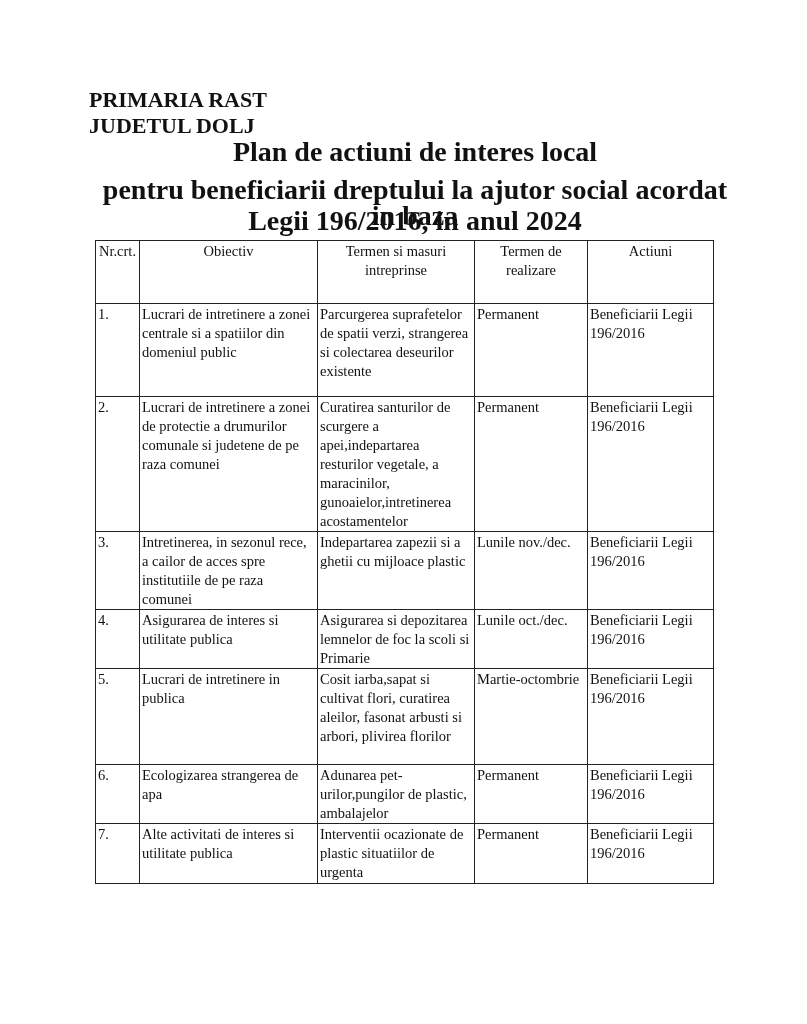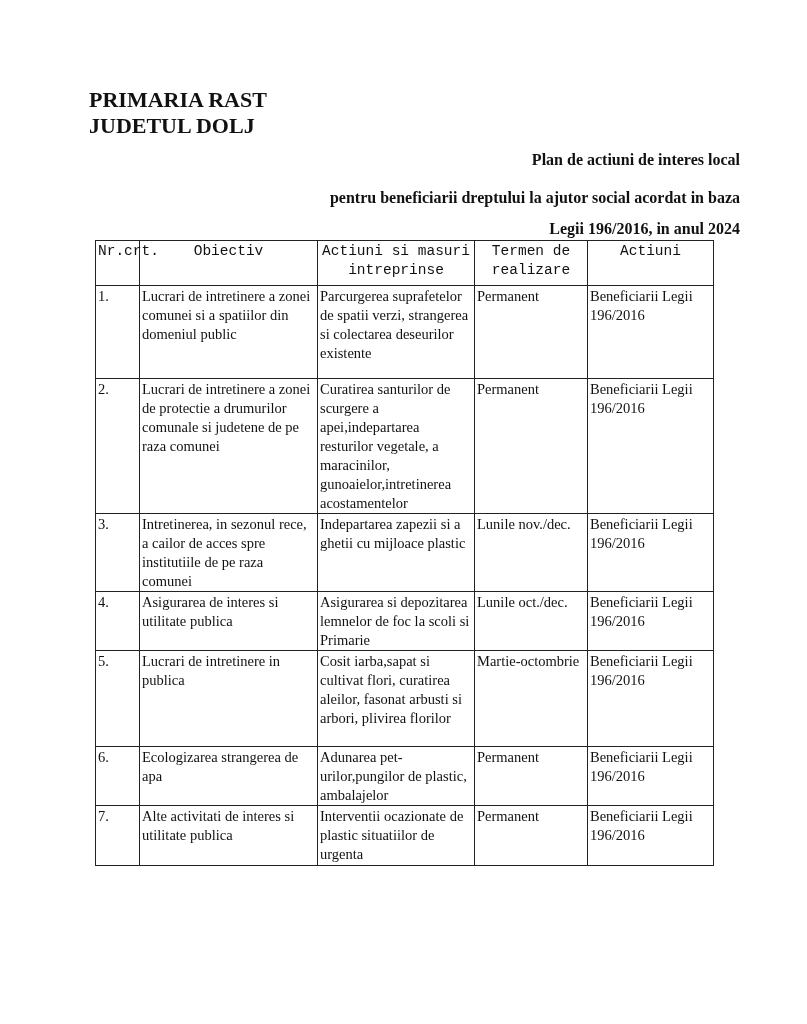--- a/index.html
+++ b/index.html
@@ -1,28 +1,28 @@
 <!DOCTYPE html>
 <html><head>
 <meta charset="utf-8">
 <style>
   html, body { margin:0; padding:0; background:#ffffff; }
   body { width:807px; height:1024px; position:relative; overflow:hidden; color:#111; }
   .hdr { position:absolute; left:80px; font-family:"Liberation Serif", serif; font-weight:bold; font-size:22px; line-height:26px; margin:9px; }
   #h1 { top:78px; }
   #h2 { top:104px; }
-  .title { position:absolute; left:90px; width:634px; text-align:right; font-family:"Liberation Serif", serif; font-weight:bold; font-size:16px; line-height:26px; margin:16px; }
+  .title { position:absolute; left:90px; width:634px; text-align:center; font-family:"Liberation Serif", serif; font-weight:bold; font-size:28px; line-height:26px; margin:8px; }
   #t1 { top:131px; }
   #t2 { top:169px;font-family:Liberation Serif, serif; }
   #t3 { top:200px; }
   table { position:absolute; left:95px; top:240px; width:618px; border-collapse:collapse; font-family:"Liberation Serif", serif; font-size:14.5px; line-height:19px; table-layout:fixed; }
   td, th { border:1.5px solid #222; vertical-align:top; padding:1px 2px 0 2px; text-align:left; font-weight:normal; }
   th { text-align:center; }
   col.c1 { width:44px; } col.c2 { width:178px; } col.c3 { width:157px; } col.c4 { width:113px; } col.c5 { width:126px; }
-  tr.h { height:45px;font-family:Liberation Mono, monospace; }
+  tr.h { height:63px; }
   tr.r1 { height:93px; } tr.r2 { height:134px; } tr.r3 { height:78px; } tr.r4 { height:57px; }
   tr.r5 { height:96px; } tr.r6 { height:59px; } tr.r7 { height:60px; }
 </style>
 </head>
 <body>
 
 <p id="h1" class="hdr">PRIMARIA RAST</p>
 <p id="h2" class="hdr">JUDETUL DOLJ</p>
 <p id="t1" class="title">Plan de actiuni de interes local</p>
 <p id="t2" class="title">pentru beneficiarii dreptului la ajutor social acordat in baza</p>
@@ -33,29 +33,29 @@
       <col class="c1">
       <col class="c2">
       <col class="c3">
       <col class="c4">
       <col class="c5">
     </colgroup>
   <thead>
     <tr class="h">
       <th>Nr.crt.</th>
       <th>Obiectiv</th>
-      <th>Actiuni si masuri intreprinse</th>
+      <th>Termen si masuri intreprinse</th>
       <th>Termen de realizare</th>
       <th>Actiuni</th>
     </tr>
   </thead>
   <tbody>
     <tr class="r1">
       <td>1.</td>
-      <td>Lucrari de intretinere a zonei comunei si a spatiilor din domeniul public</td>
+      <td>Lucrari de intretinere a zonei centrale si a spatiilor din domeniul public</td>
       <td>Parcurgerea suprafetelor de spatii verzi, strangerea si colectarea deseurilor existente</td>
       <td>Permanent</td>
       <td>Beneficiarii Legii 196/2016</td>
     </tr>
     <tr class="r2">
       <td>2.</td>
       <td>Lucrari de intretinere a zonei de protectie a drumurilor comunale si judetene de pe raza comunei</td>
       <td>Curatirea santurilor de scurgere a apei,indepartarea resturilor vegetale, a maracinilor, gunoaielor,intretinerea acostamentelor</td>
       <td>Permanent</td>
       <td>Beneficiarii Legii 196/2016</td>

